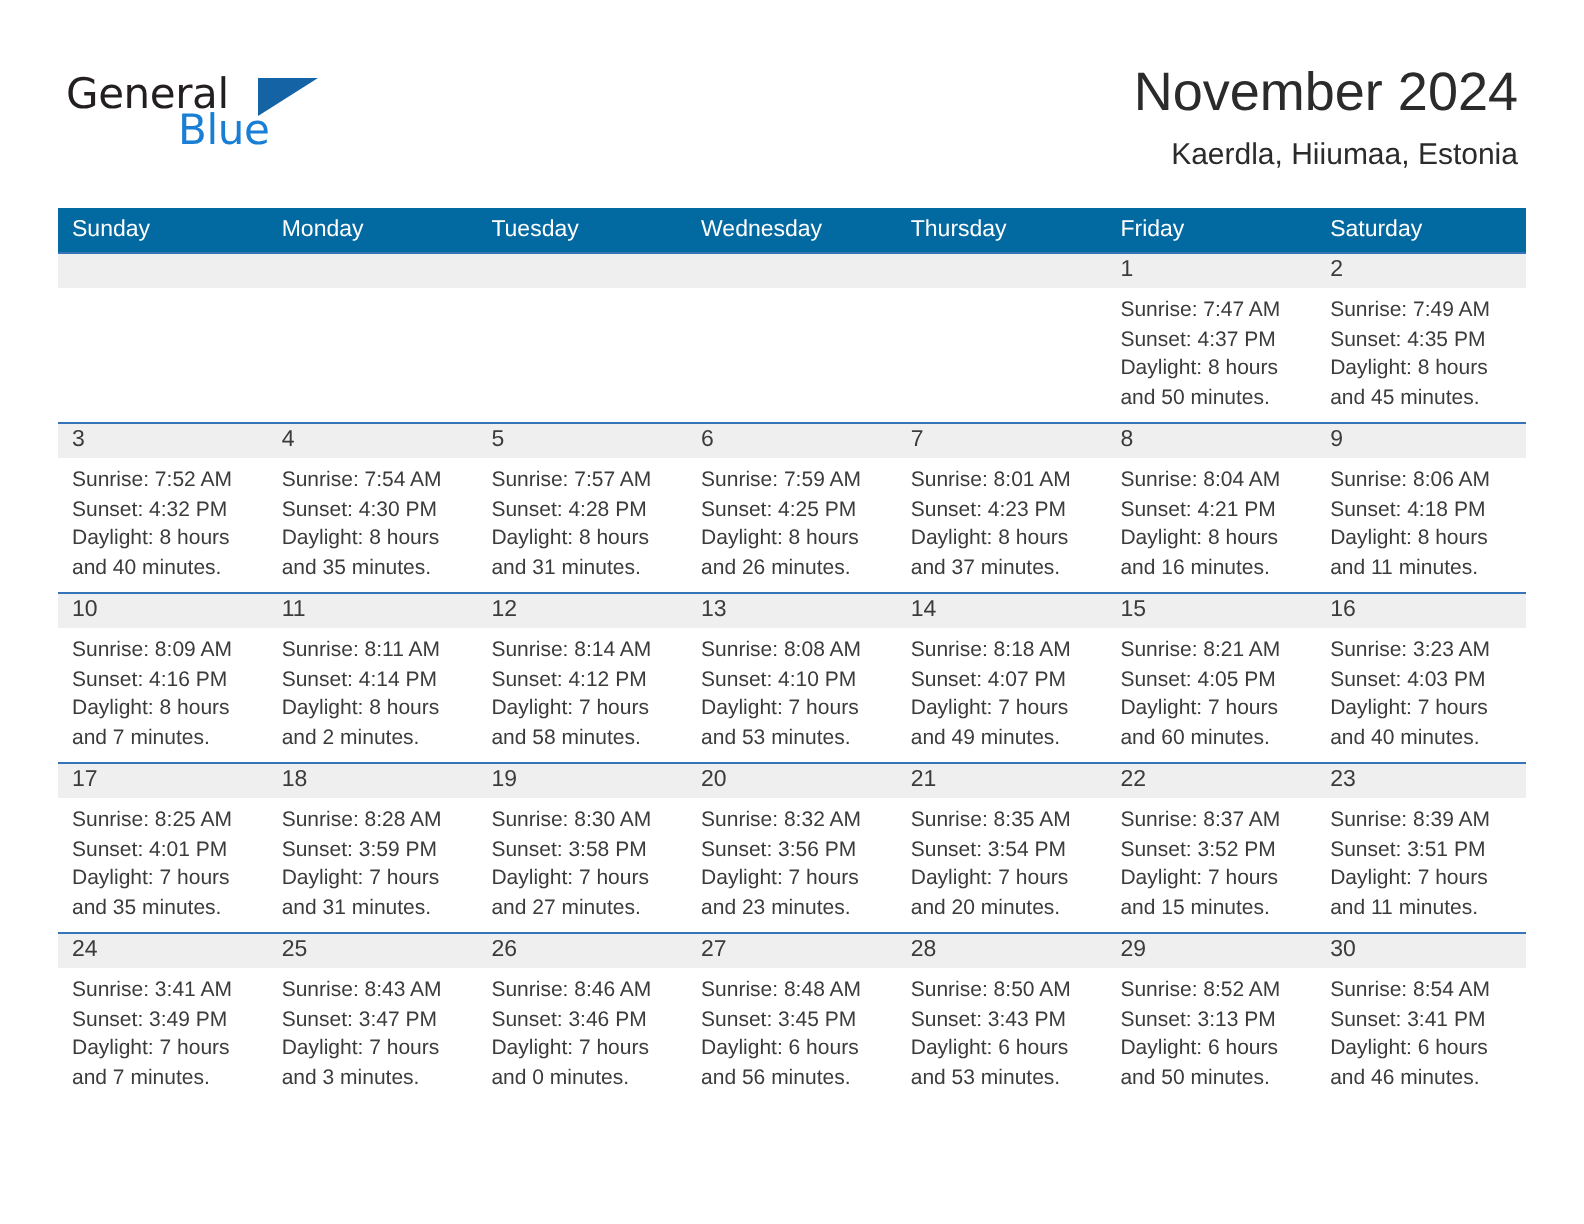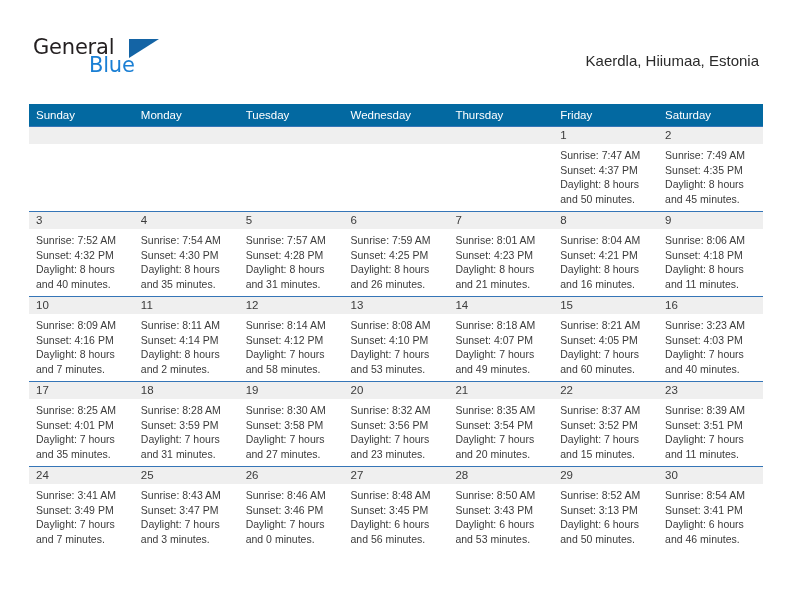--- a/index.html
+++ b/index.html
@@ -76,21 +76,21 @@
     font-weight: normal;
     color: #2b2b2b;
     line-height: 33px;
     white-space: nowrap;
   }
   .cal-subtitle {
     font-size: 15px;
     font-weight: normal;
     color: #2b2b2b;
     line-height: 22px;
-    margin-top: 20px;
+    margin-top: 4px;
     white-space: nowrap;
   }
 
   
   .calendar {
     position: absolute;
     left: 29px;
     top: 104px;
     width: 734px;
     border-collapse: collapse;
@@ -147,20 +147,21 @@
 
   <div class="masthead">
 
     <div class="logo">
       <span class="logo-general">General</span>
       <span class="logo-triangle"></span>
       <span class="logo-blue">Blue</span>
     </div>
 
     <div class="title-block">
+      <div class="cal-title">November 2024</div>
       <div class="cal-subtitle">Kaerdla, Hiiumaa, Estonia</div>
     </div>
 
   </div>
 
   <table class="calendar">
     <thead>
       <tr>
         <th>Sunday</th>
         <th>Monday</th>
@@ -273,21 +274,21 @@
               <div>Daylight: 8 hours</div>
               <div>and 26 minutes.</div>
             </div>
           </td>
           <td class="cell">
             <div class="daynum-band">7</div>
             <div class="cell-body">
               <div>Sunrise: 8:01 AM</div>
               <div>Sunset: 4:23 PM</div>
               <div>Daylight: 8 hours</div>
-              <div>and 21 minutes.</div>
+              <div>and 37 minutes.</div>
             </div>
           </td>
           <td class="cell">
             <div class="daynum-band">8</div>
             <div class="cell-body">
               <div>Sunrise: 8:04 AM</div>
               <div>Sunset: 4:21 PM</div>
               <div>Daylight: 8 hours</div>
               <div>and 16 minutes.</div>
             </div>

